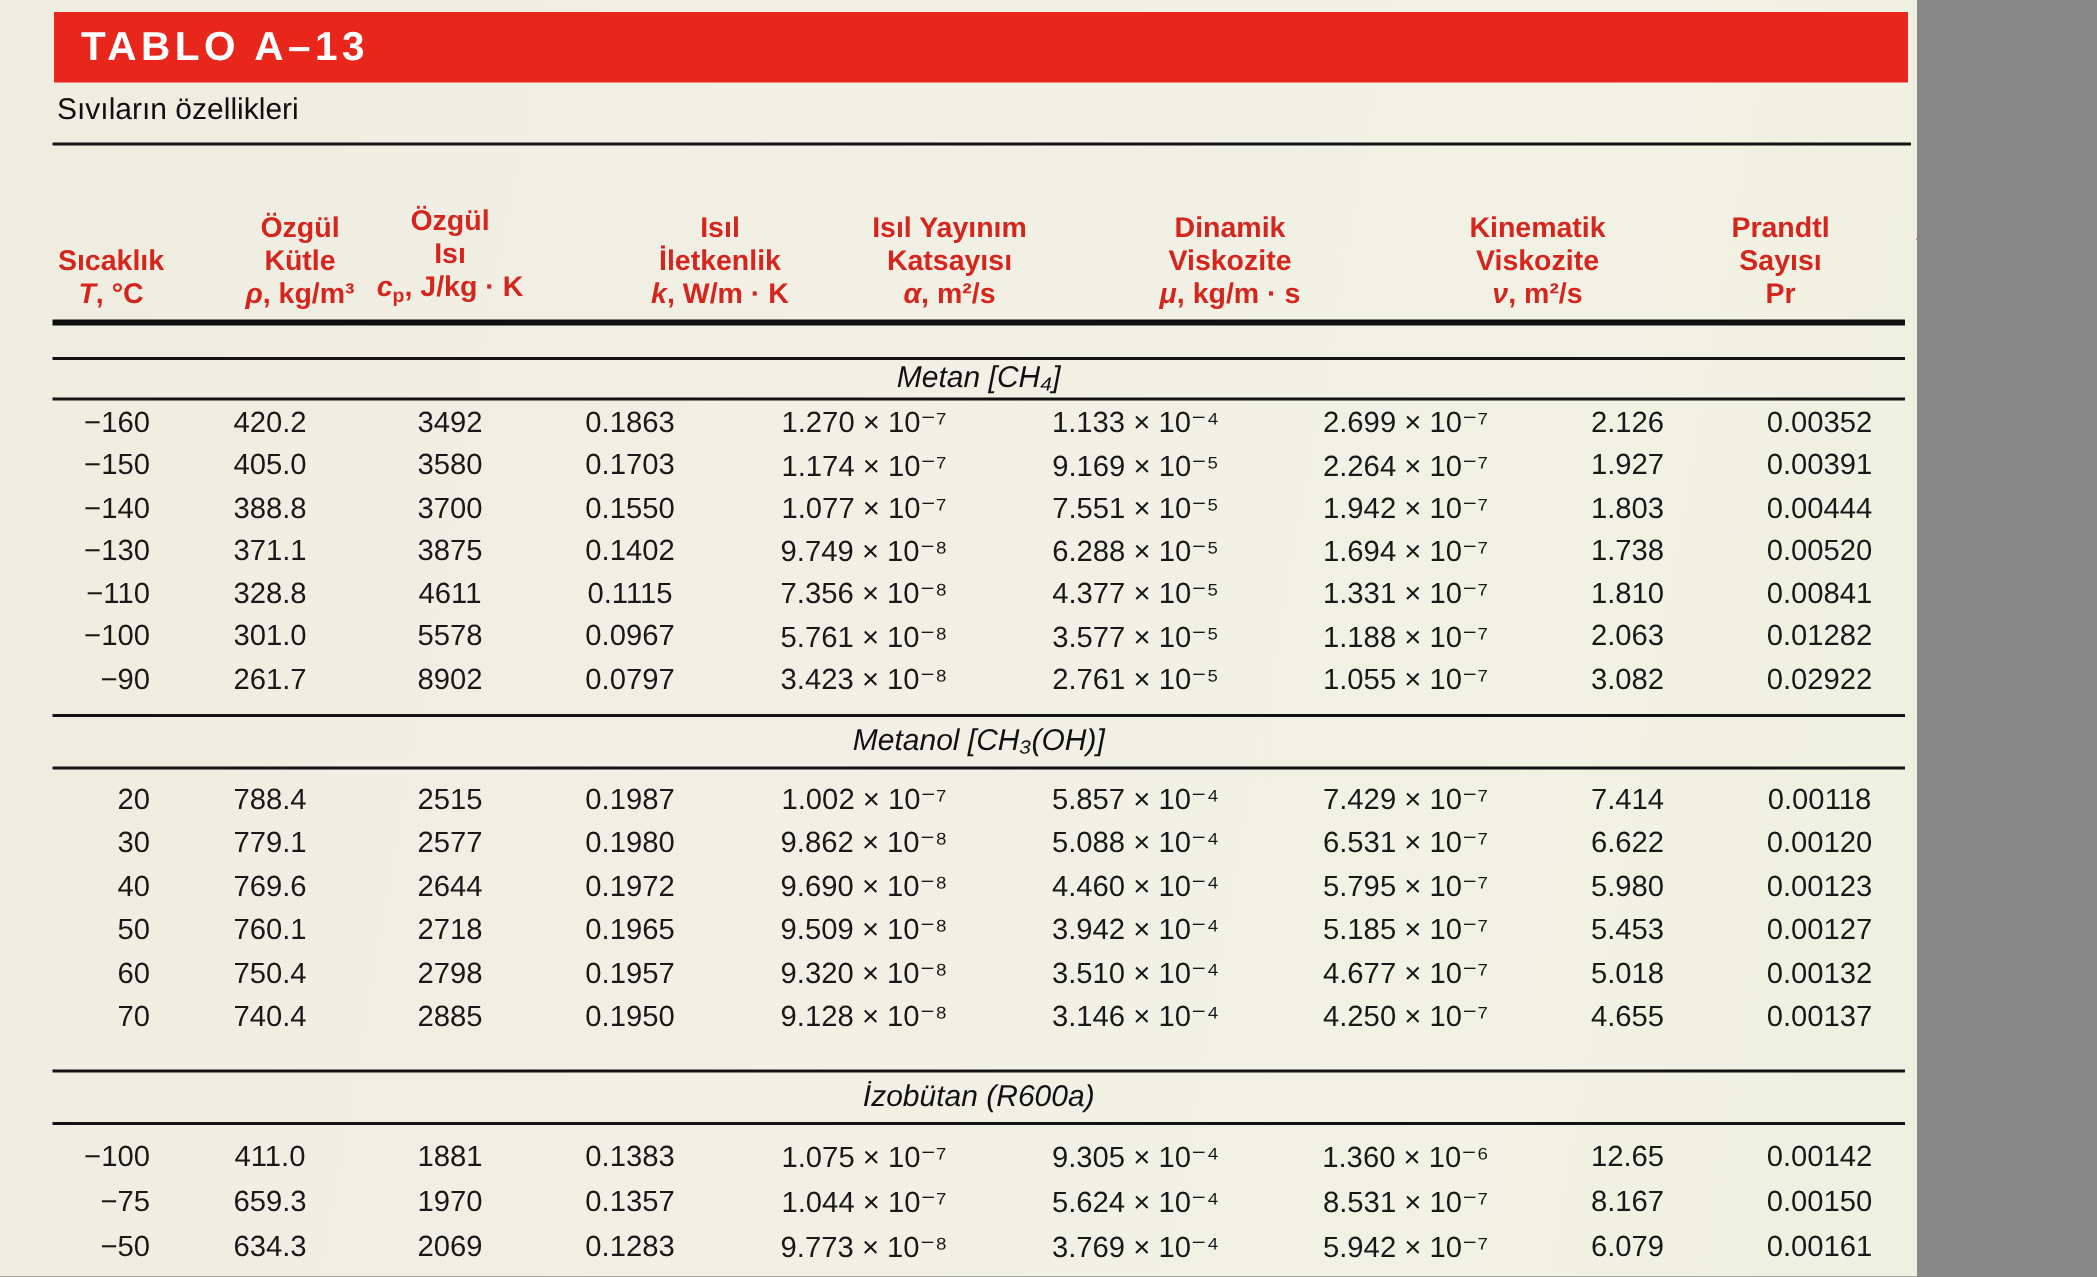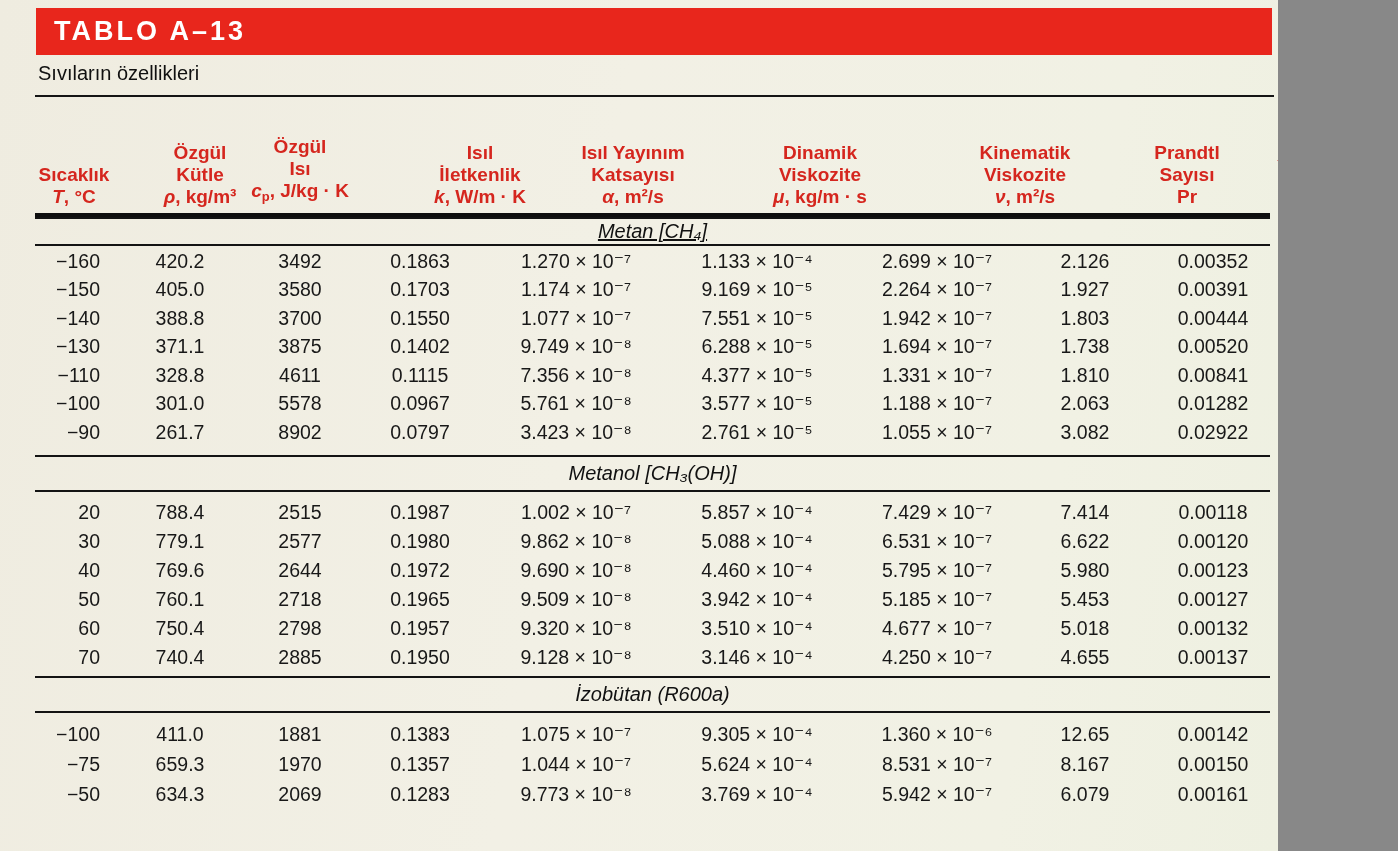--- a/index.html
+++ b/index.html
@@ -49,23 +49,23 @@
   .hcell.c7{transform:translateX(102px);}
   .hcell.c8{transform:translateX(110px);text-decoration:underline;}
   .hunit i{font-style:italic;}
   .hunit sub{font-size:13px;vertical-align:-4px;}
   .header-rule{height:4px;background:#0e0e0e;}
   
   .band{
     border-top:2.5px solid #131313;border-bottom:2.5px solid #131313;
     text-align:center;font-style:italic;font-size:20px;color:#111;
   }
-  .section:nth-child(1) .band{padding:1px 0;text-decoration:underline;}
+  .section:nth-child(1) .band{margin-top:21px;padding:1px 0;}
   .section:nth-child(2) .band{margin-top:8px;padding:5px 0;}
-  .section:nth-child(3) .band{margin-top:4px;padding:5px 0;}
+  .section:nth-child(3) .band{margin-top:20px;padding:5px 0;}
   .section:nth-child(1) .rows{padding-top:1px;}
   .section:nth-child(2) .rows{padding-top:6px;}
   .section:nth-child(3) .rows{padding-top:7px;}
   
   .row{align-items:center;font-size:19.5px;color:#181818;}
   .section:nth-child(1) .row{height:28.5px;}
   .section:nth-child(2) .row{height:29px;}
   .section:nth-child(3) .row{height:30px;}
   .cell{text-align:center;white-space:nowrap;}
   .cell.c0{text-align:right;padding-right:10px;}

